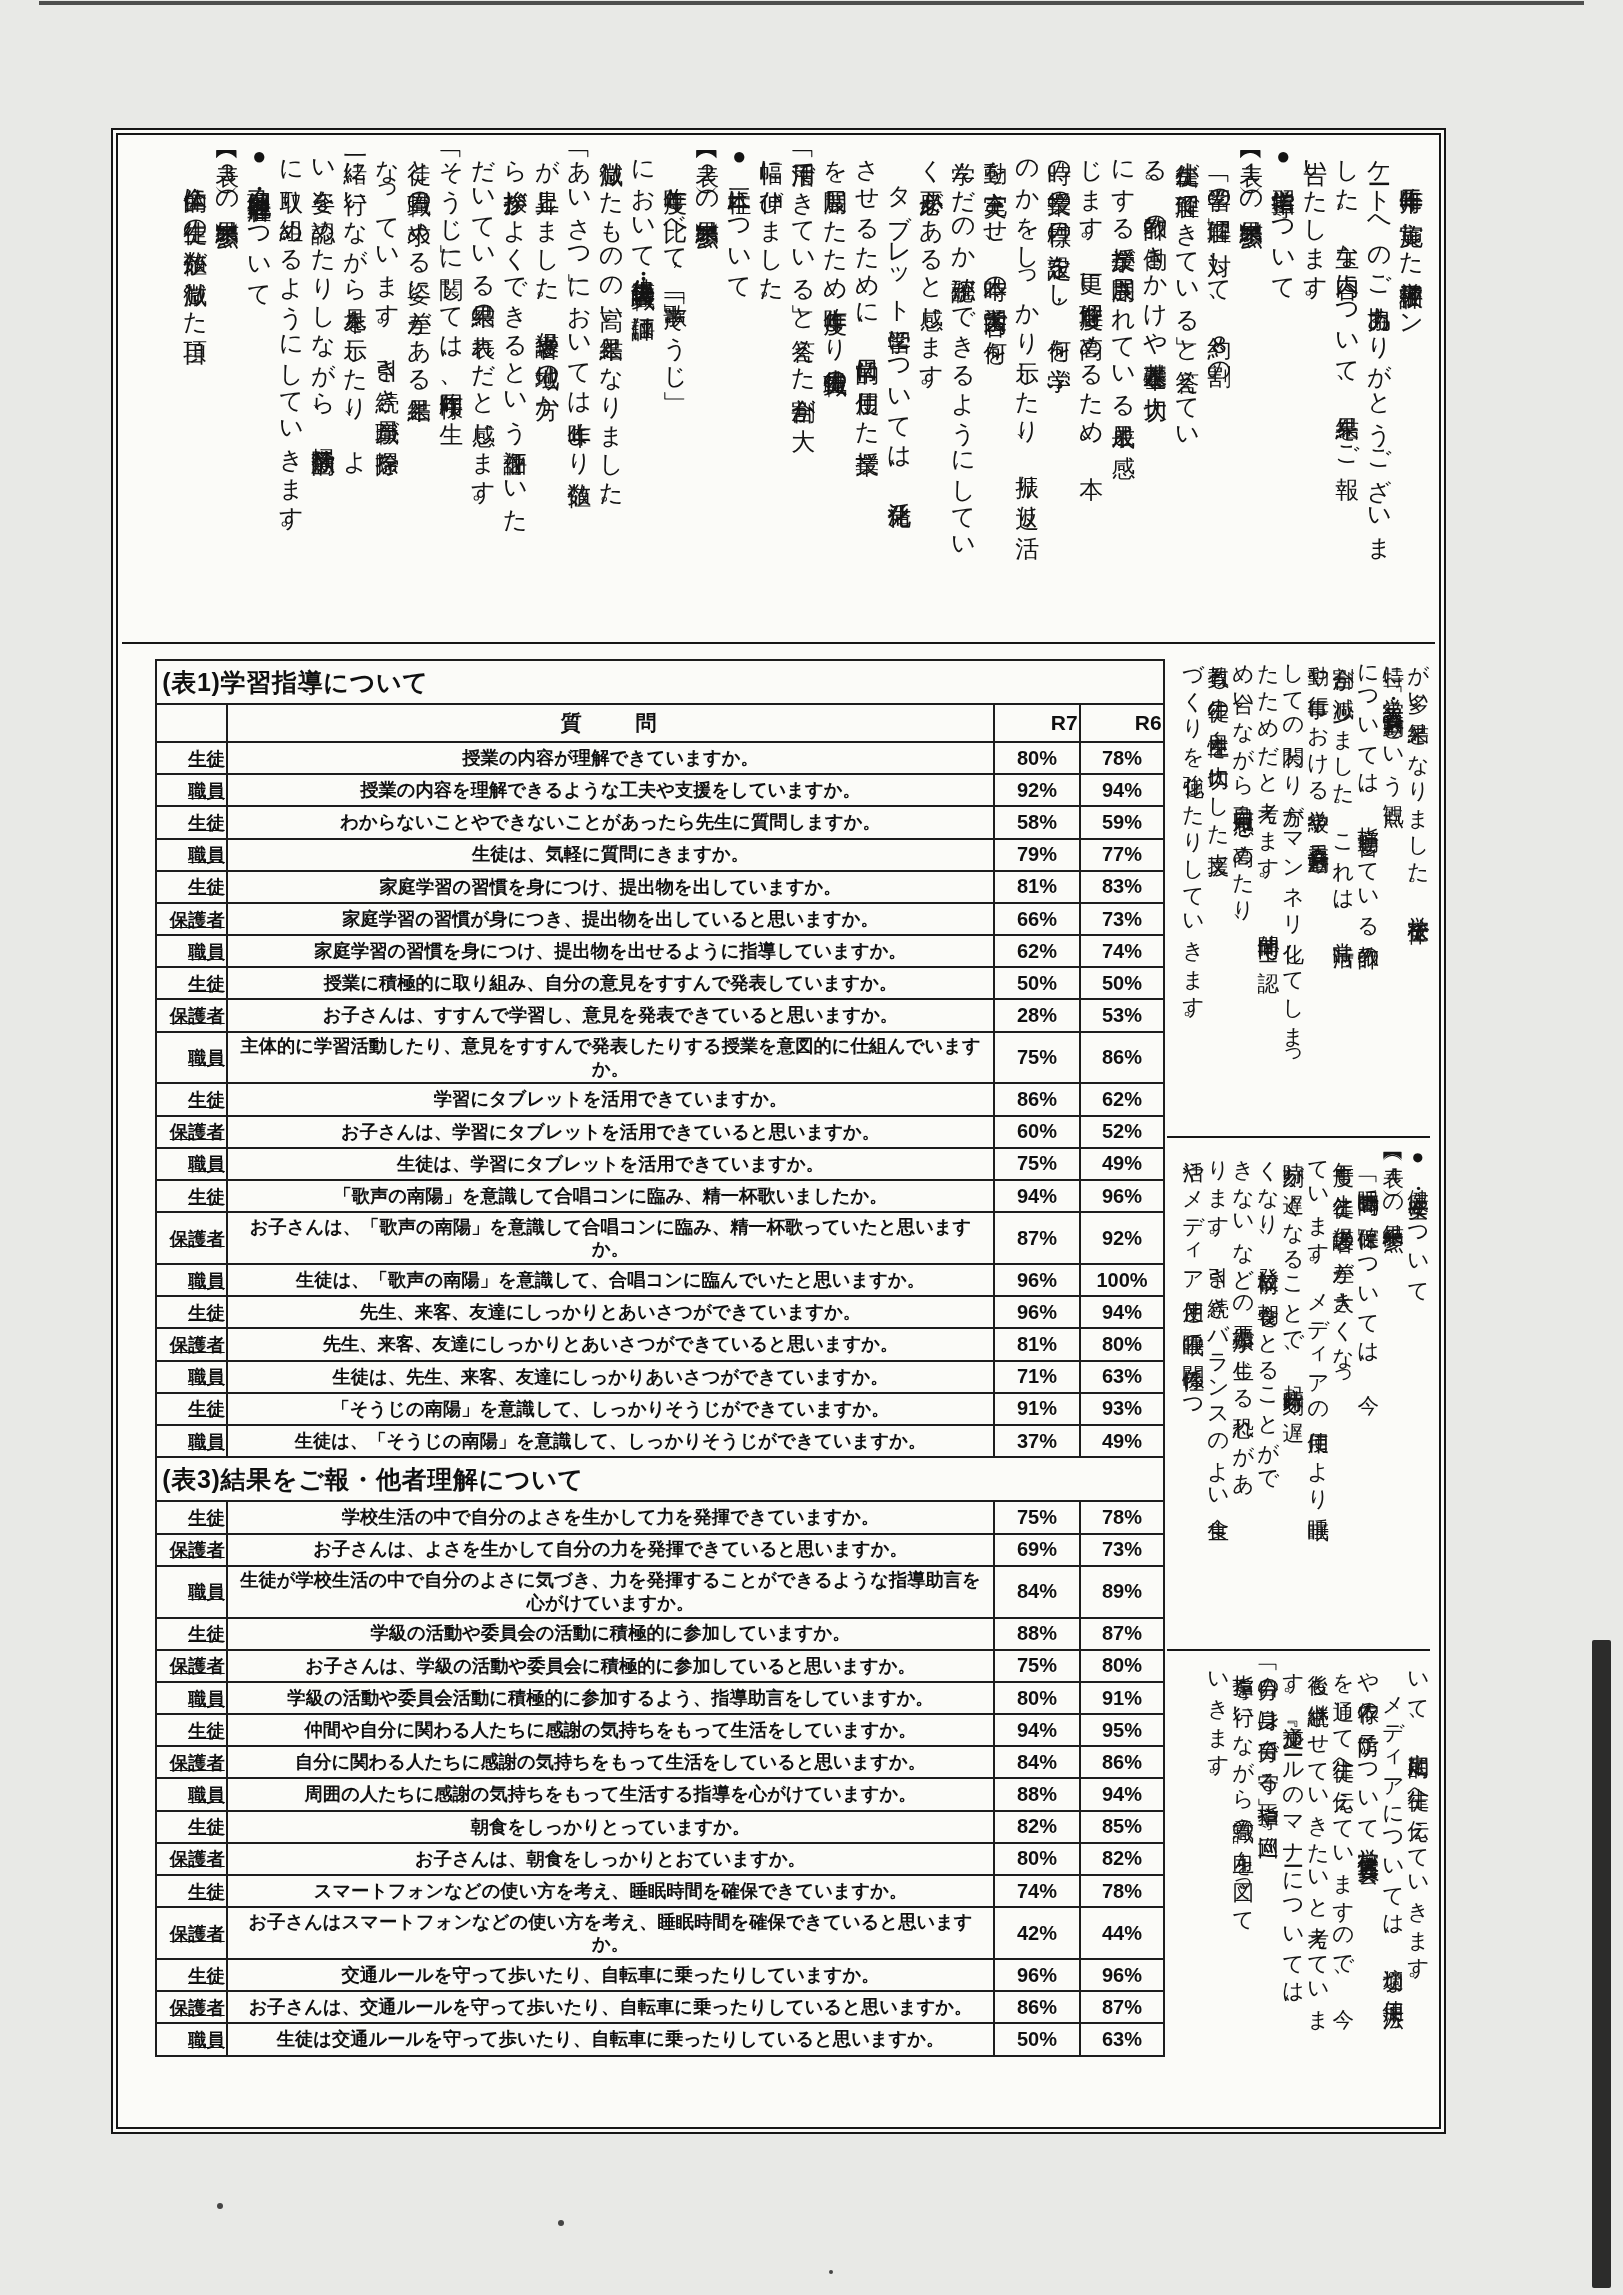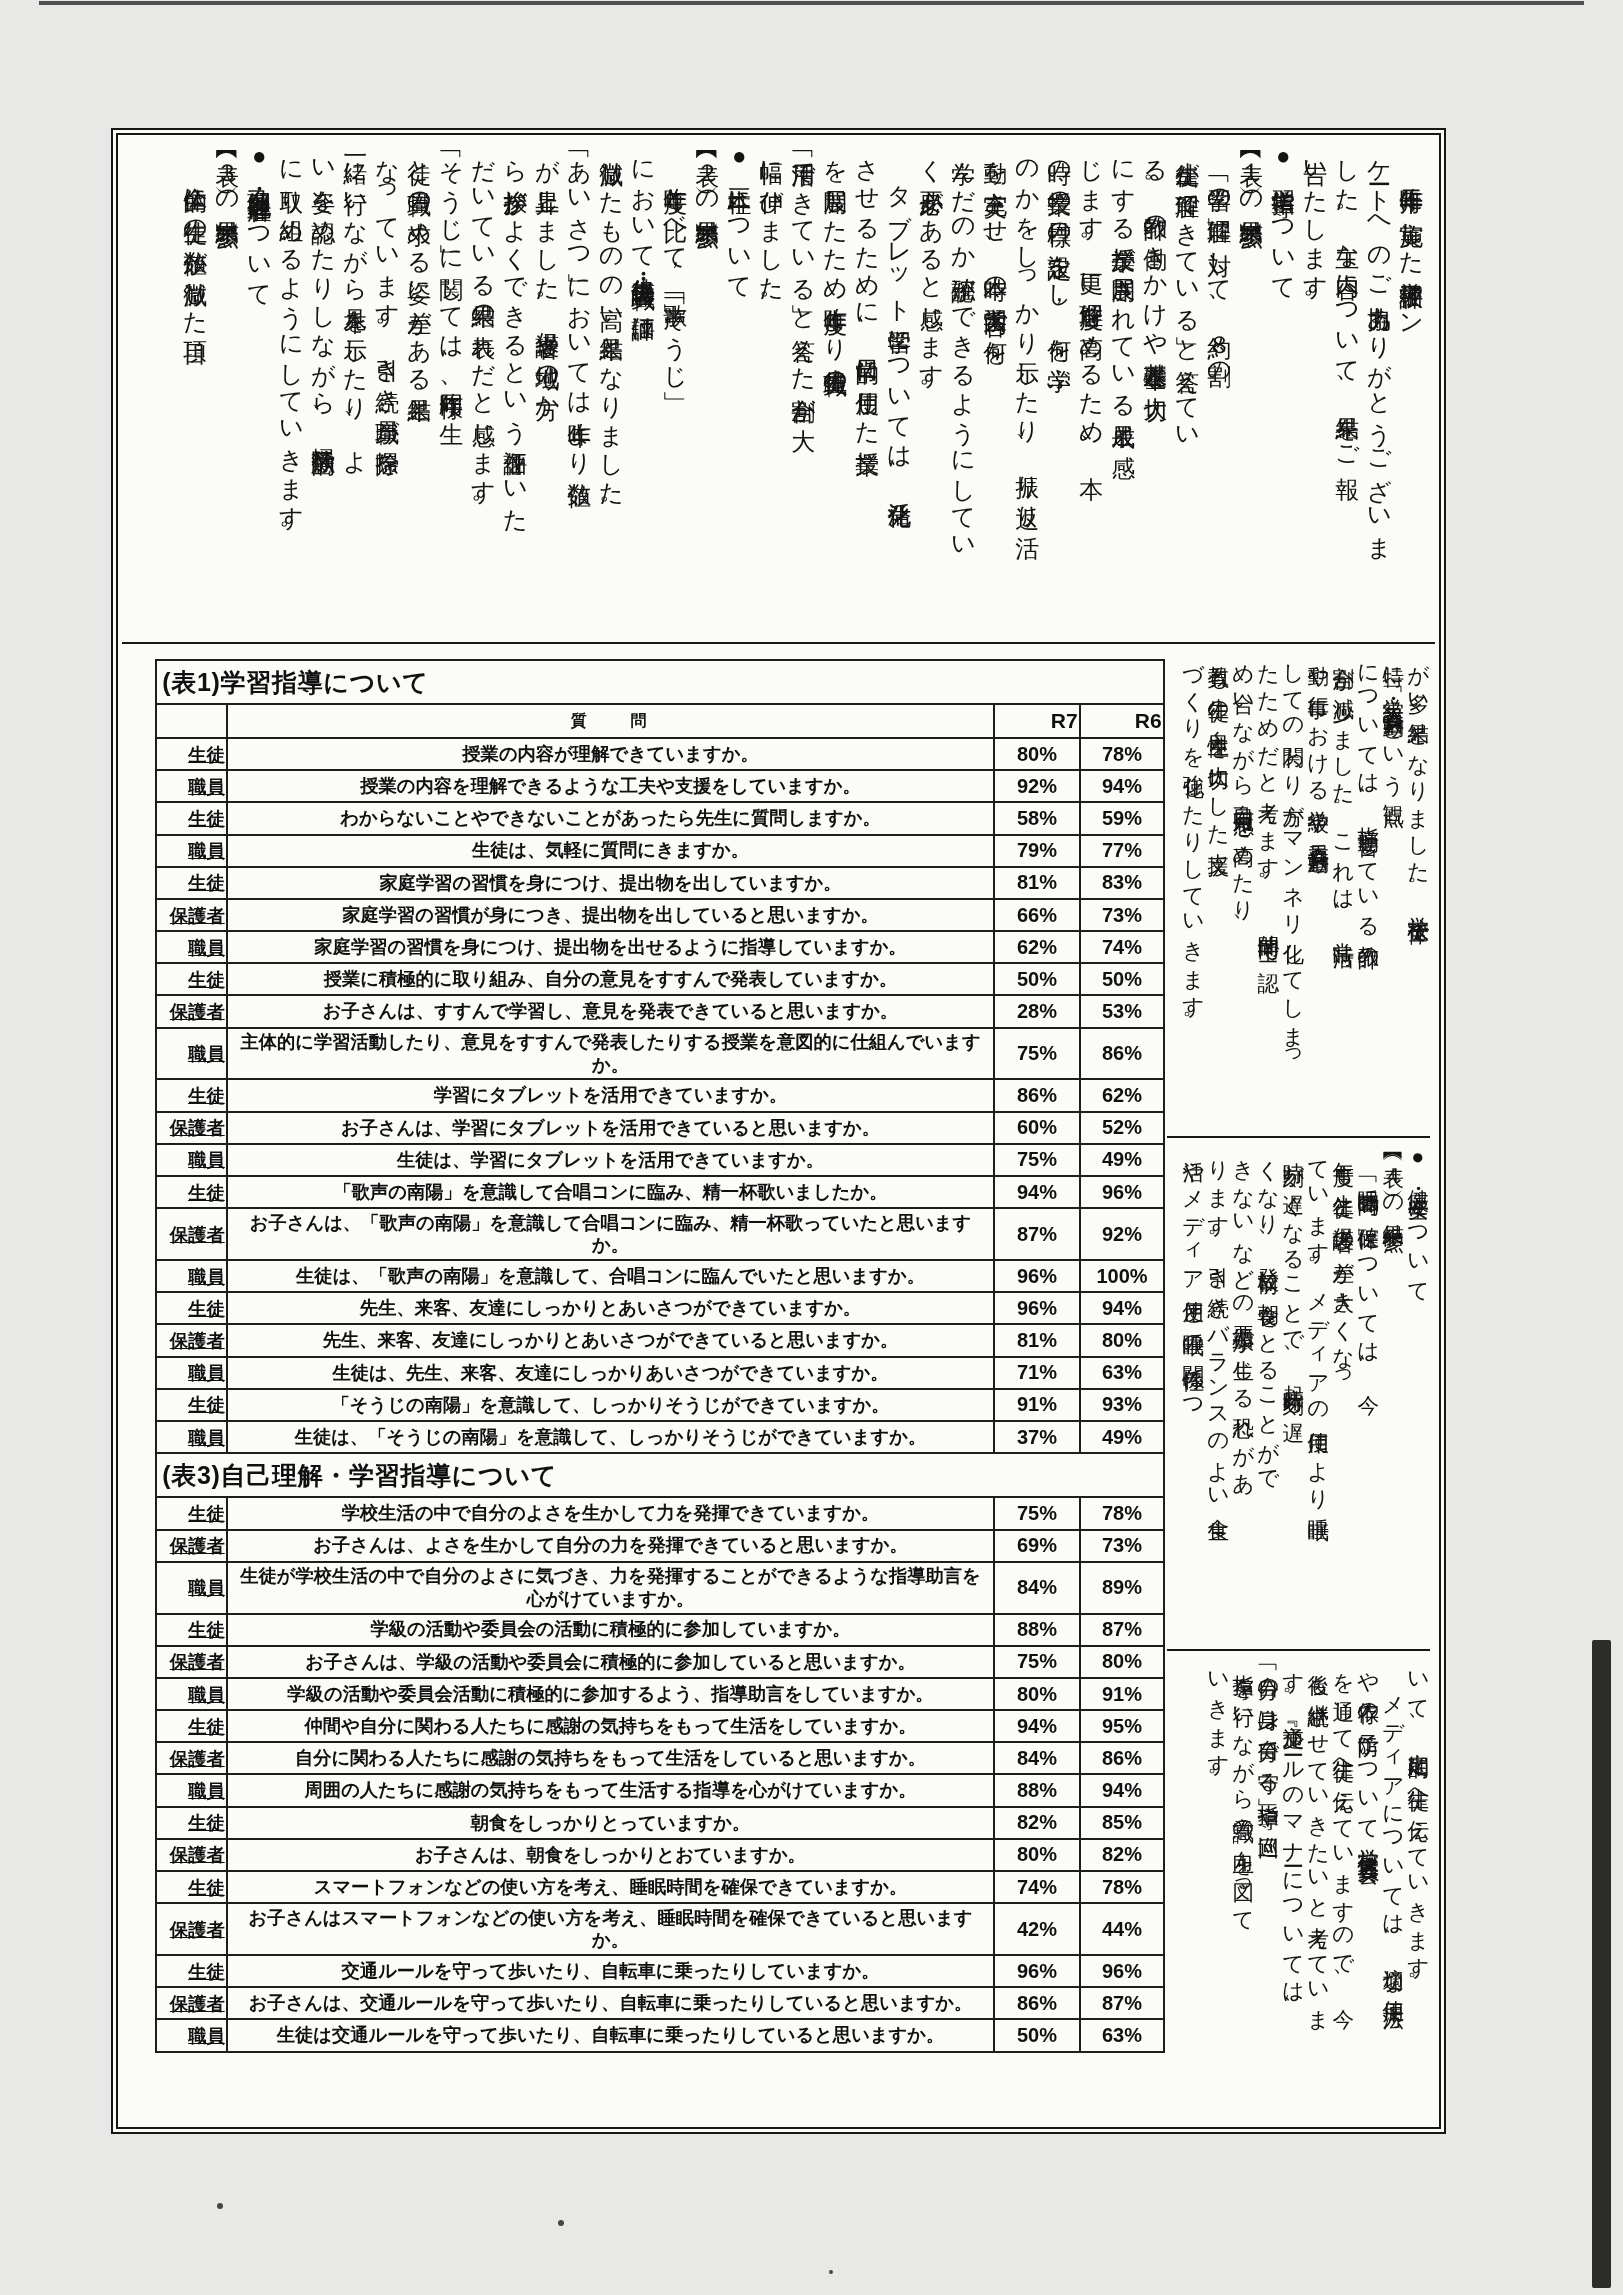--- a/index.html
+++ b/index.html
@@ -45,21 +45,21 @@
   .stable{
     position:absolute;top:524px;left:37px;width:1008px;
     border-collapse:collapse;table-layout:fixed;
     font-family:"Liberation Sans","DejaVu Sans",sans-serif;
     font-weight:700;color:#101010;
   }
   .stable td{border:2px solid #1d1d1d;box-sizing:border-box;}
   .stable td.sec{
     font-size:25px;padding:4.6px 5.2px;letter-spacing:0.7px;
   }
-  .stable td.hq{font-size:16px;text-align:center;padding:3.9px 2.6px;letter-spacing:3.9px;}
+  .stable td.hq{font-size:21px;text-align:center;padding:3.9px 2.6px;letter-spacing:3.9px;}
   .stable td.hr7{font-size:21px;text-align:right;padding:3.9px 1.3px;}
   .stable td.cat{font-size:18.3px;text-align:right;padding:2.6px 1.3px;text-decoration:underline;}
   .stable td.q{font-size:18.3px;text-align:center;padding:2.6px 6.5px;line-height:1.22;}
   .stable td.pct{font-size:20px;text-align:center;padding:2.6px 1.3px;letter-spacing:0;}
 
   
   .rightcol{
     position:absolute;top:514px;right:9.2px;width:263px;bottom:3.9px;
     display:flex;flex-direction:column;
   }
@@ -264,21 +264,21 @@
           <td class="pct">91%</td>
           <td class="pct">93%</td>
         </tr>
         <tr>
           <td class="cat">職員</td>
           <td class="q">生徒は、「そうじの南陽」を意識して、しっかりそうじができていますか。</td>
           <td class="pct">37%</td>
           <td class="pct">49%</td>
         </tr>
         <tr>
-          <td class="sec" colspan="4">(表3)自己理解・学習指導について</td>
+          <td class="sec" colspan="4">(表3)結果をご報・他者理解について</td>
         </tr>
         <tr>
           <td class="cat">生徒</td>
           <td class="q">学校生活の中で自分のよさを生かして力を発揮できていますか。</td>
           <td class="pct">75%</td>
           <td class="pct">78%</td>
         </tr>
         <tr>
           <td class="cat">保護者</td>
           <td class="q">お子さんは、よさを生かして自分の力を発揮できていると思いますか。</td>

